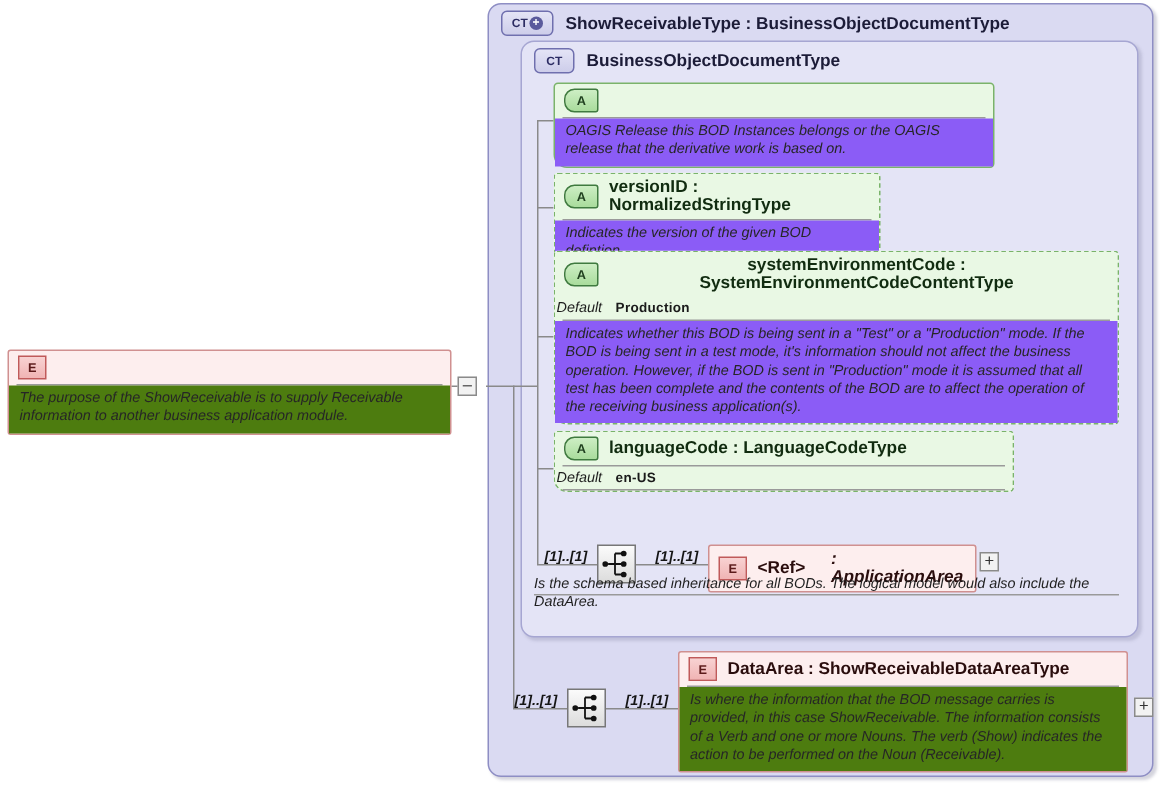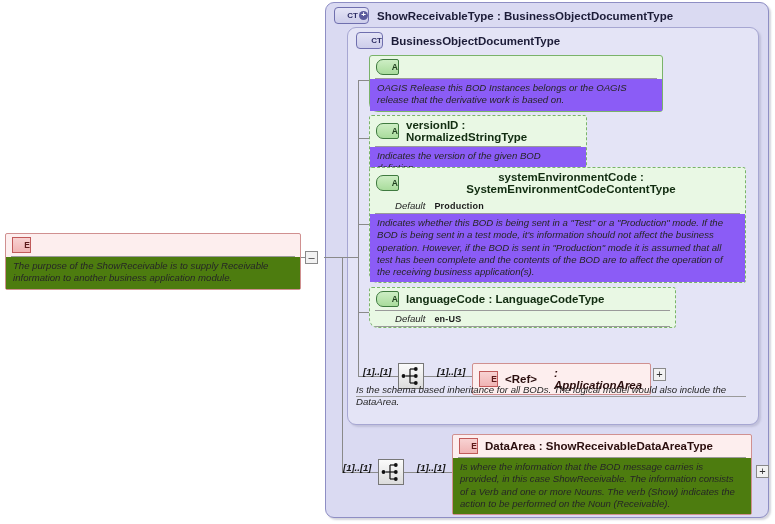--- a/index.html
+++ b/index.html
@@ -44,21 +44,21 @@
     line-height: 1.28;
     color: #262626;
   }
   .divider { height: 1px; background: #9a9a9a; margin: 0 5px; }
 
   
   .badge {
     flex: 0 0 auto;
     display: inline-flex;
     align-items: center;
-    justify-content: flex-end;
+    justify-content: center;
     font-size: 8.5px;
     font-weight: bold;
     letter-spacing: 0;
     line-height: 1;
     font-family: "Liberation Sans", sans-serif;
   }
   .badge-a {
     width: 21px; height: 14px;
     border: 1px solid #3f7a3f;
     border-radius: 7px 2px 2px 7px;
@@ -106,21 +106,21 @@
     background: #e9f8e4;
     border-radius: 3px 3px 3px 9px;
   }
   .attr.optional { border-style: dashed; }
   .attr .node-head { color: #112c10; }
   .attr .node-body { background: #8b5cf6; }
   .attr .row-default {
     display: flex;
     gap: 9px;
     align-items: baseline;
-    padding: 2px 7px 2px 25px;
+    padding: 2px 7px 2px 1px;
     font-size: 9.6px;
   }
   .attr .row-default .k { font-style: italic; color: #1d1d1d; }
   .attr .row-default .v { font-weight: bold; font-size: 9px; letter-spacing: .2px; }
 
   
   .elem {
     border: 1px solid #d09090;
     background: #fdeeee;
     border-radius: 2px;

